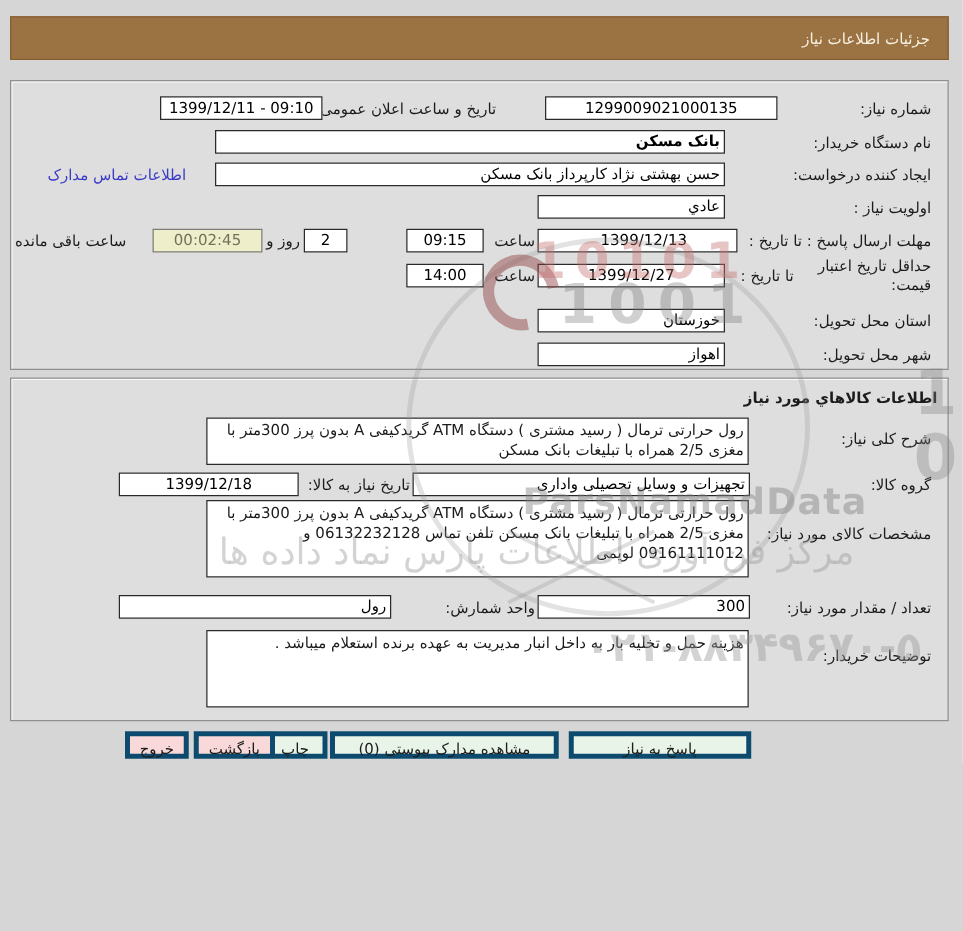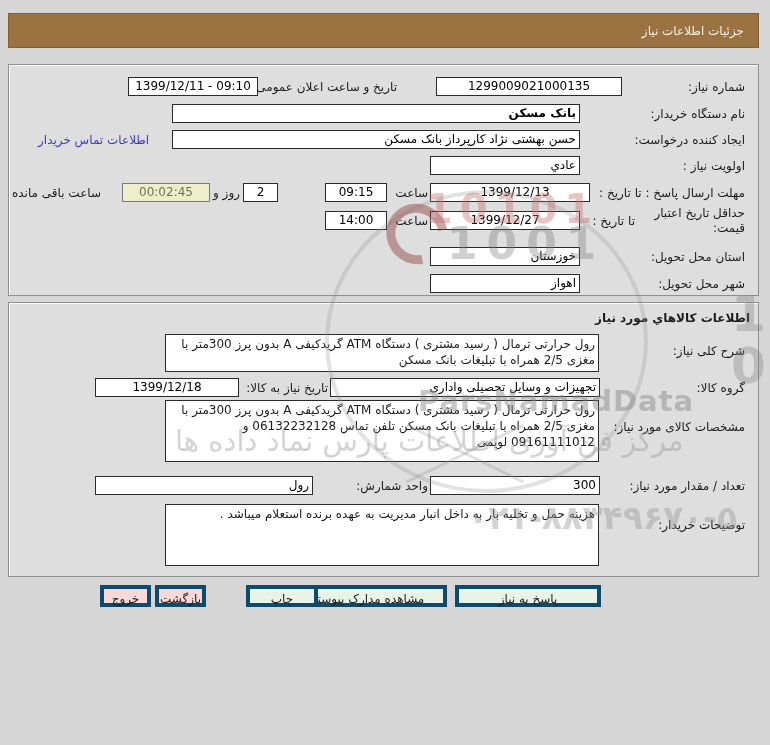--- a/index.html
+++ b/index.html
@@ -68,21 +68,21 @@
   <div class="lbl" style="right:25px;top:80px;">شماره نیاز:</div>
   <div class="fld center" style="left:400px;top:77px;width:178px;margin-left:36px;">1299009021000135</div>
   <div class="lbl" style="right:373px;top:80px;">تاریخ و ساعت اعلان عمومی:</div>
   <div class="fld center" style="left:128px;top:77px;width:122px;">1399/12/11 - 09:10</div>
 
   <div class="lbl" style="right:25px;top:107px;">نام دستگاه خریدار:</div>
   <div class="fld rt" style="left:172px;top:104px;width:400px;font-weight:bold;">بانک مسکن</div>
 
   <div class="lbl" style="right:25px;top:133px;">ایجاد کننده درخواست:</div>
   <div class="fld rt" style="left:172px;top:130px;width:400px;">حسن بهشتی نژاد کارپرداز بانک مسکن</div>
-  <div class="link" style="left:38px;top:133px;">اطلاعات تماس خریدار</div>
+  <div class="link" style="left:38px;top:133px;">اطلاعات تماس مدارک</div>
 
   <div class="lbl" style="right:25px;top:159px;">اولویت نیاز :</div>
   <div class="fld rt" style="left:430px;top:156px;width:142px;">عادي</div>
 
   <div class="lbl" style="right:25px;top:186px;">مهلت ارسال پاسخ : تا تاریخ :</div>
   <div class="fld center" style="left:430px;top:183px;width:142px;padding-left:13px;">1399/12/13</div>
   <div class="lbl" style="right:342px;top:186px;">ساعت</div>
   <div class="fld center" style="left:325px;top:183px;width:54px;">09:15</div>
   <div class="fld center" style="left:243px;top:183px;width:27px;">2</div>
   <div class="lbl" style="right:530px;top:186px;">روز و</div>
@@ -119,22 +119,22 @@
   <div class="lbl" style="right:25px;top:479px;">تعداد / مقدار مورد نیاز:</div>
   <div class="fld rt" style="left:430px;top:476px;width:162px;">300</div>
   <div class="lbl" style="right:342px;top:479px;">واحد شمارش:</div>
   <div class="fld rt" style="left:95px;top:476px;width:210px;">رول</div>
 
   <div class="lbl" style="right:25px;top:518px;">توضیحات خریدار:</div>
   <div class="area" style="left:165px;top:504px;width:426px;height:58px;">هزینه حمل و تخلیه بار به داخل انبار مدیریت به عهده برنده استعلام میباشد .</div>
 
   <div class="btn green" style="left:455px;width:146px;">پاسخ به نیاز</div>
   <div class="btn green" style="left:264px;width:183px;">مشاهده مدارک پیوستی (0)</div>
-  <div class="btn green" style="left:210px;width:72px;margin-left:36px;">چاپ</div>
-  <div class="btn pink" style="left:155px;width:51px;">بازگشت</div>
+  <div class="btn green" style="left:210px;width:52px;">چاپ</div>
+  <div class="btn pink" style="left:155px;width:65px;">بازگشت</div>
   <div class="btn pink" style="left:100px;width:51px;">خروج</div>
 
   <div class="wm wm-circle"></div>
   <div class="wm wm-stem1"></div>
   <div class="wm wm-stem2"></div>
   <div class="wm wm-swirl"></div>
   <div class="wm wm-digits-pink">10101</div>
   <div class="wm wm-digits-gray">1001</div>
   <div class="wm wm-edge">1 0</div>
   <div class="wm wm-latin">ParsNamadData</div>

